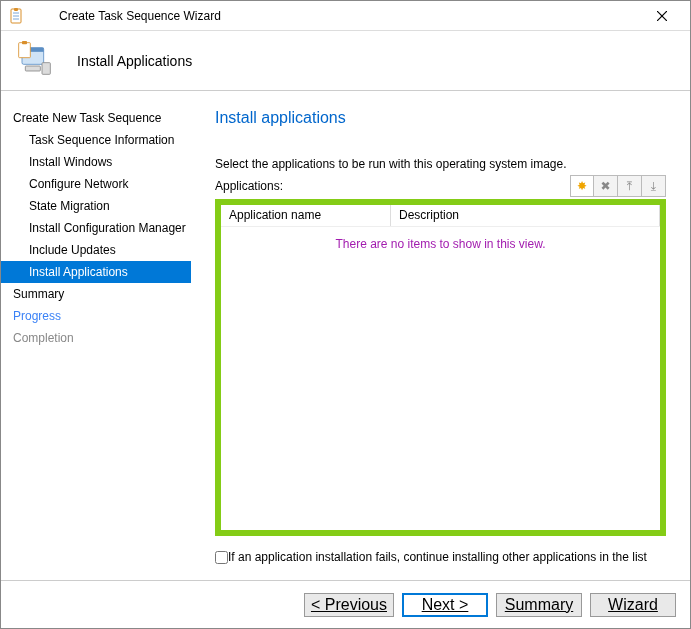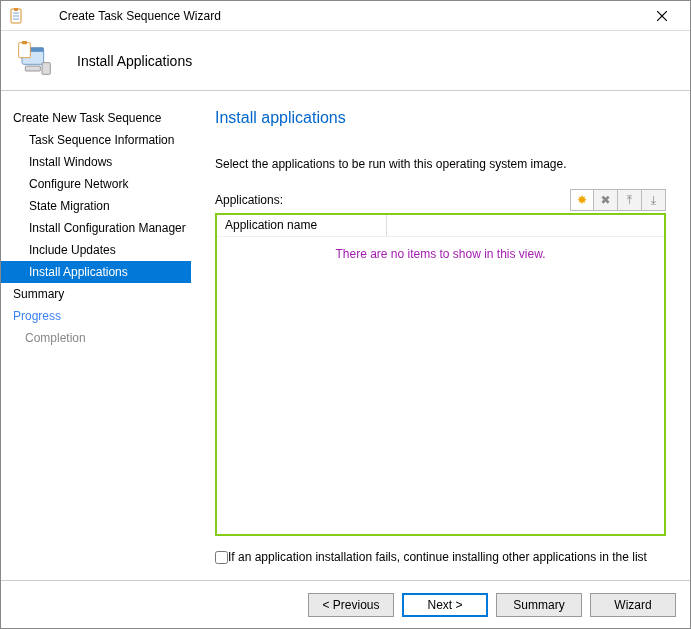--- a/index.html
+++ b/index.html
@@ -83,21 +83,21 @@
     padding: 18px 24px 10px 24px;
     display:flex;
     flex-direction:column;
     overflow:hidden;
   }
   .main-title {
     color: #0066cc;
     font-size: 16px;
     margin-bottom: 30px;
   }
-  .instructions { margin-bottom: 18px; }
+  .instructions { margin-bottom: 4px; }
   .apps-row {
     display:flex;
     align-items:center;
     margin-bottom: 2px;
   }
   .apps-row .apps-label { flex:1; }
   .toolbar {
     display:flex;
     gap:0;
   }
@@ -106,21 +106,21 @@
     border:1px solid #bbb;
     background:#f3f3f3;
     display:flex; align-items:center; justify-content:center;
     font-size:12px;
     color:#888;
   }
   .toolbar .tbtn + .tbtn { border-left:none; }
   .toolbar .tbtn.enabled { color:#e6b800; cursor:pointer; background:#fff; }
 
   .grid {
-    border:2px solid #84cc16;
+    border:6px solid #84cc16;
     flex:1;
     min-height:180px;
     display:flex;
     flex-direction:column;
     background:#fff;
     margin-bottom:14px;
   }
   .grid-header {
     display:flex;
     height:22px;
@@ -154,24 +154,25 @@
     display:flex;
     align-items:center;
     justify-content:flex-end;
     padding: 0 14px;
     gap:8px;
   }
   .footer button {
     min-width:86px;
     height:24px;
     font-family:inherit;
-    font-size:12px;
+    font-size:16px;
     background:#e9e9e9;
     border:1px solid #999;
     cursor:pointer;
+    text-decoration:underline;
   }
   .footer button.primary {
     background:#fff;
     border:2px solid #0078d7;
   }
   .footer button:disabled { color:#888; cursor:default; }
 </style>
 </head>
 <body>
 
@@ -219,21 +220,21 @@
           <div class="nav-item">Install Windows</div>
           <div class="nav-item">Configure Network</div>
           <div class="nav-item">State Migration</div>
           <div class="nav-item">Install Configuration Manager</div>
           <div class="nav-item">Include Updates</div>
           <div class="nav-item selected">Install Applications</div>
         </div>
       <div id="sidebar-g2">
           <div class="group-label" style="padding-left: 12px;">Summary</div>
           <div class="group-label group-disabled" style="padding-left: 12px; color: #3b82f6;">Progress</div>
-          <div class="group-label group-disabled" style="padding-left: 24px; color: rgb(136, 136, 136);">Completion</div>
+          <div class="group-label group-disabled" style="padding-left: 12px; color: rgb(136, 136, 136);">Completion</div>
         </div>
     </div>
 
     <div class="main-pane">
       <div class="main-title">Install applications</div>
       <div class="instructions">Select the applications to be run with this operating system image.</div>
 
       <div class="apps-row">
         <span class="apps-label">Applications:</span>
         <div class="toolbar">
@@ -248,20 +249,21 @@
           </div>
           <div class="tbtn">
             <span>⤓</span>
           </div>
         </div>
       </div>
 
       <div class="grid">
         <div class="grid-header">
           <div class="col c1">Application name</div>
+          <div class="col c2">Description</div>
         </div>
         <div class="grid-empty">There are no items to show in this view.</div>
       </div>
 
       <label class="checkbox-row">
         <input type="checkbox" style="">
         <span>If an application installation fails, continue installing other applications in the list</span>
       </label>
     </div>
 

